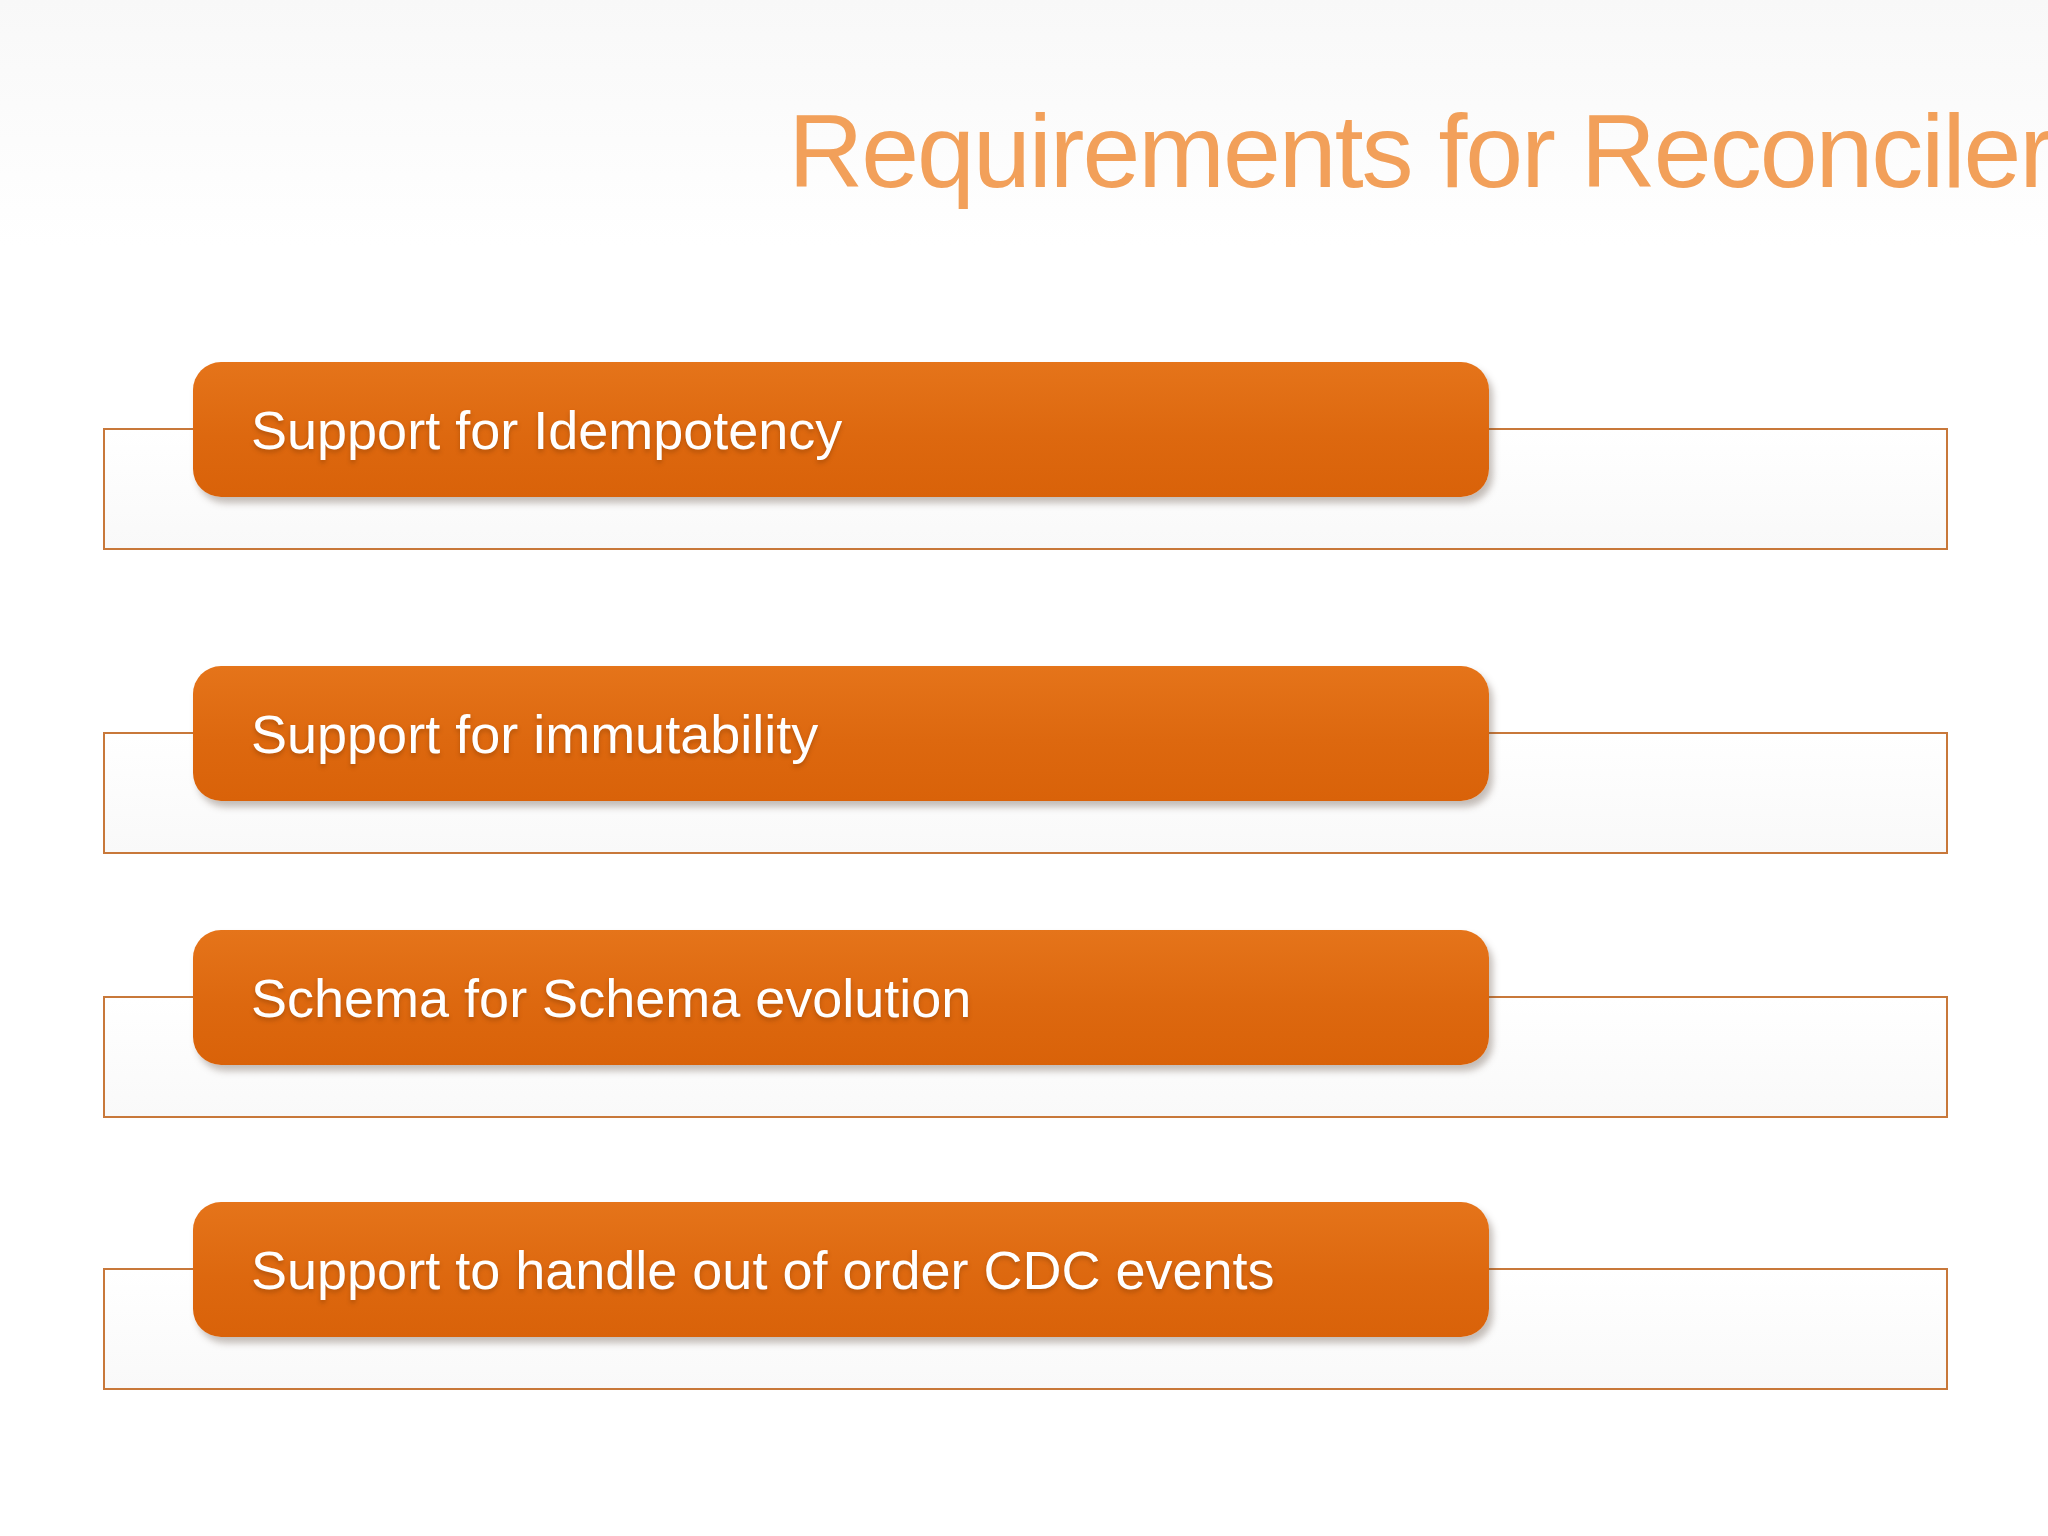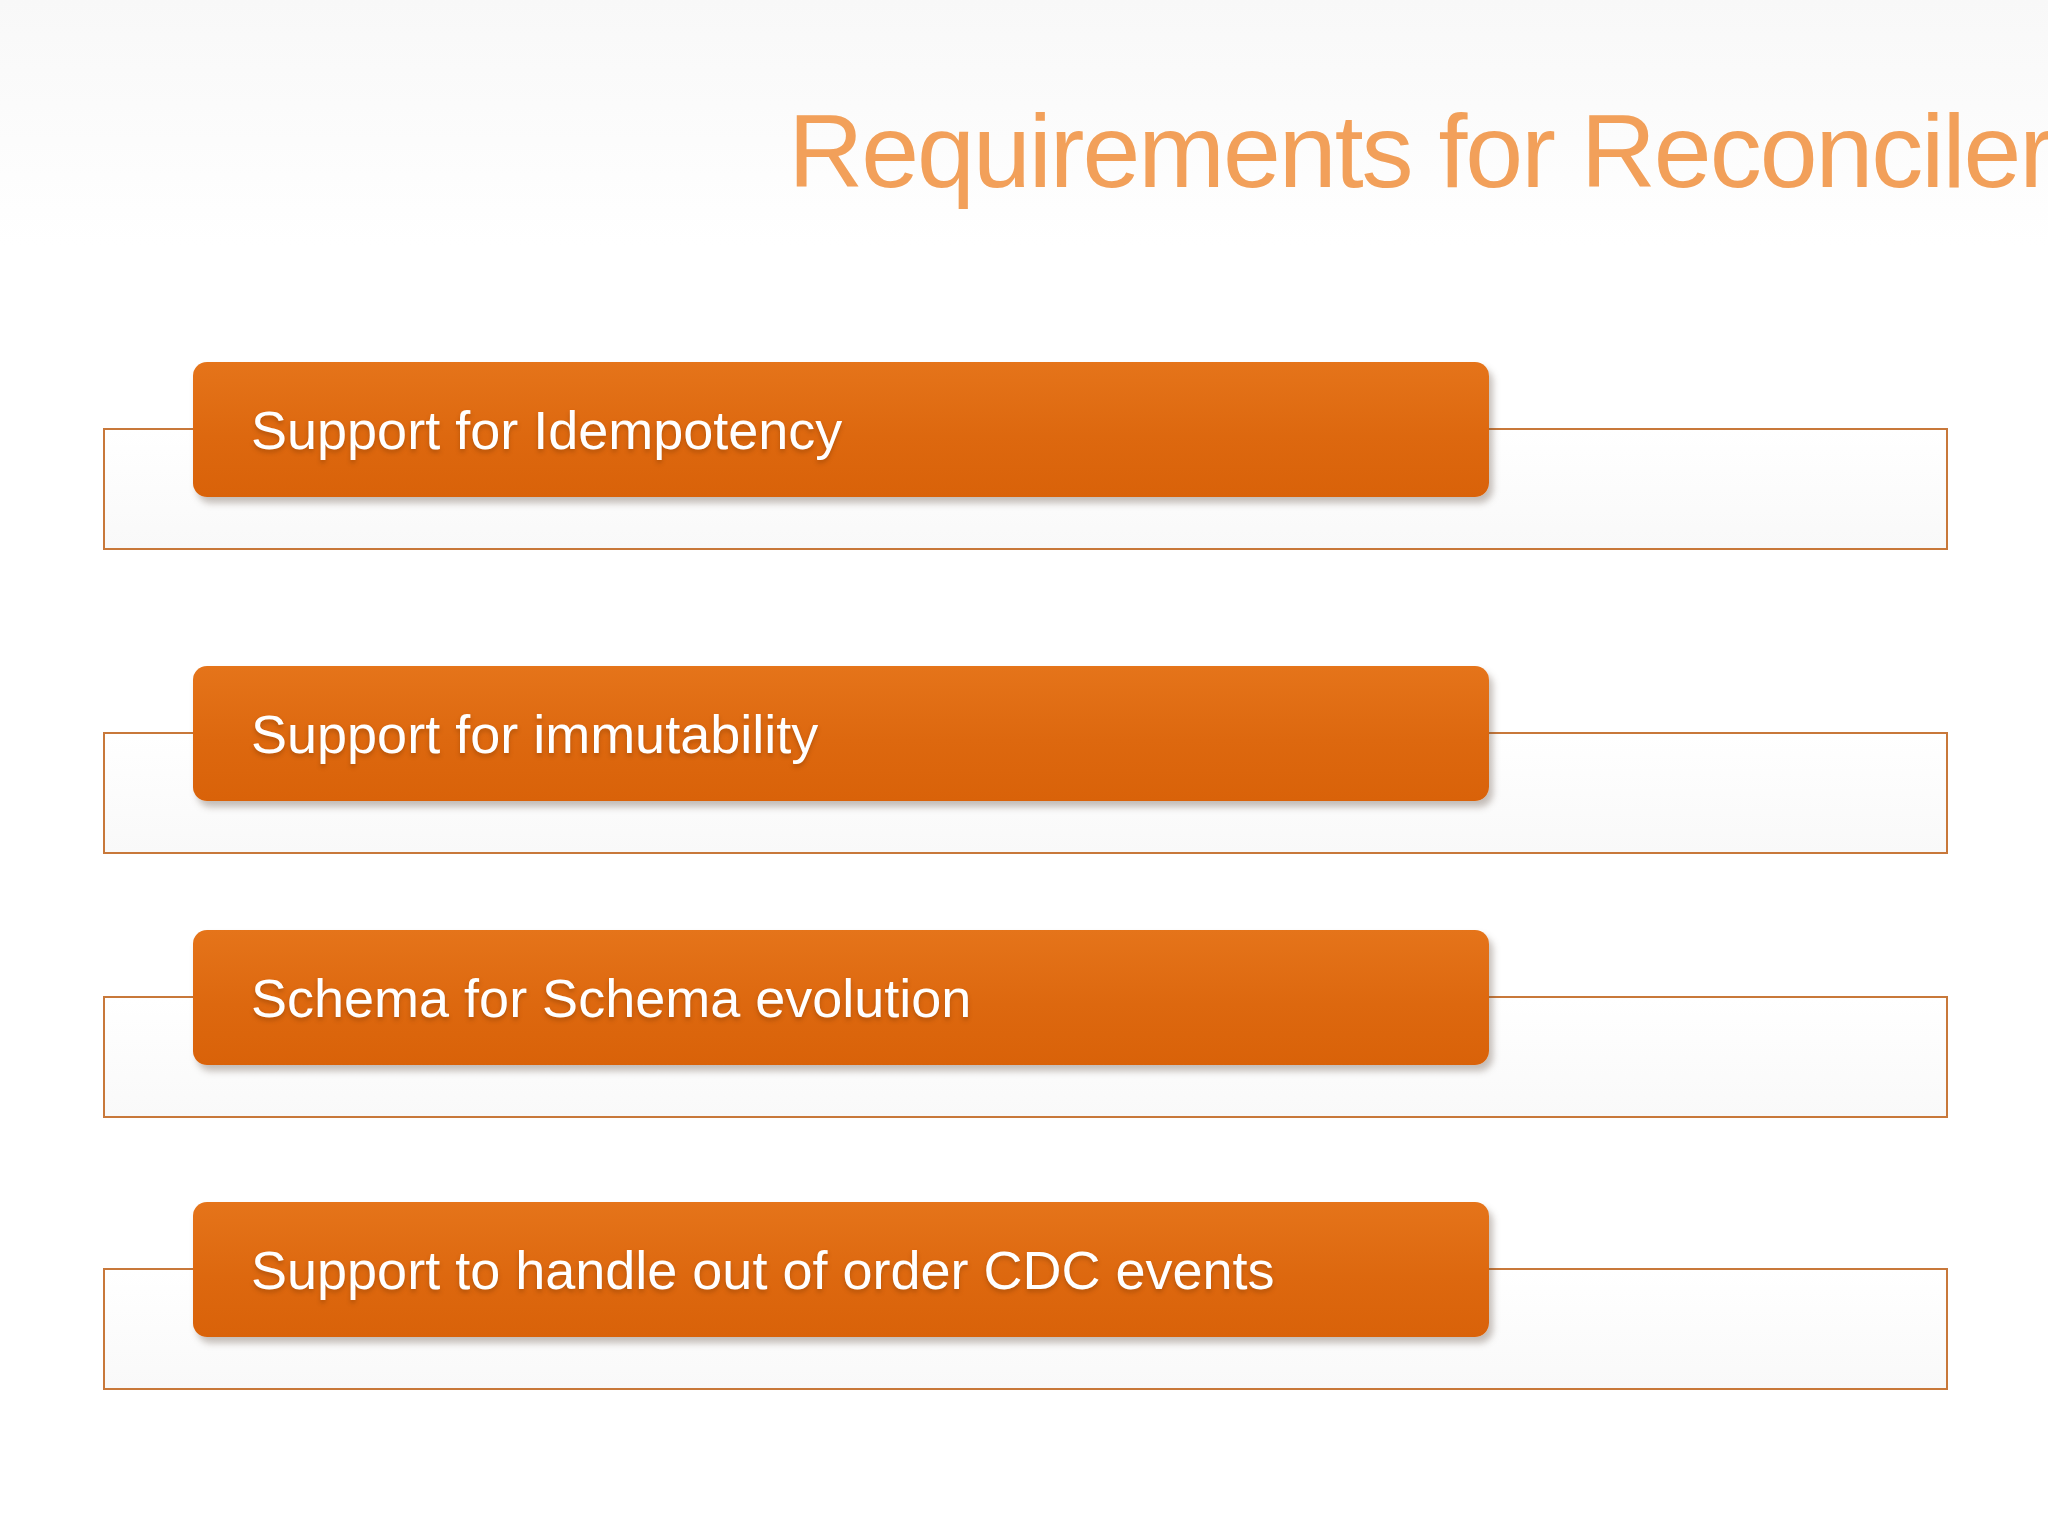--- a/index.html
+++ b/index.html
@@ -42,21 +42,21 @@
     border: 2px solid var(--back-border, #c8783a);
     background: linear-gradient(180deg, #ffffff 0%, #f9f9f9 100%);
     box-sizing: border-box;
   }
   .front-rect {
     position: absolute;
     left: 193px;
     top: 0;
     width: 1296px;
     height: 135px;
-    border-radius: 14px;
+    border-radius: 28px;
     background: linear-gradient(180deg, var(--bar-fill-light, #e5741a) 0%, var(--bar-fill, #dd680f) 55%, var(--bar-fill-dark, #d96209) 100%);
     box-shadow: 4px 6px 7px rgba(90, 70, 55, 0.35);
     display: flex;
     align-items: center;
     padding-left: 58px;
     box-sizing: border-box;
   }
   .bar-label {
     color: var(--bar-text, #ffffff);
     font-size: 54px;

